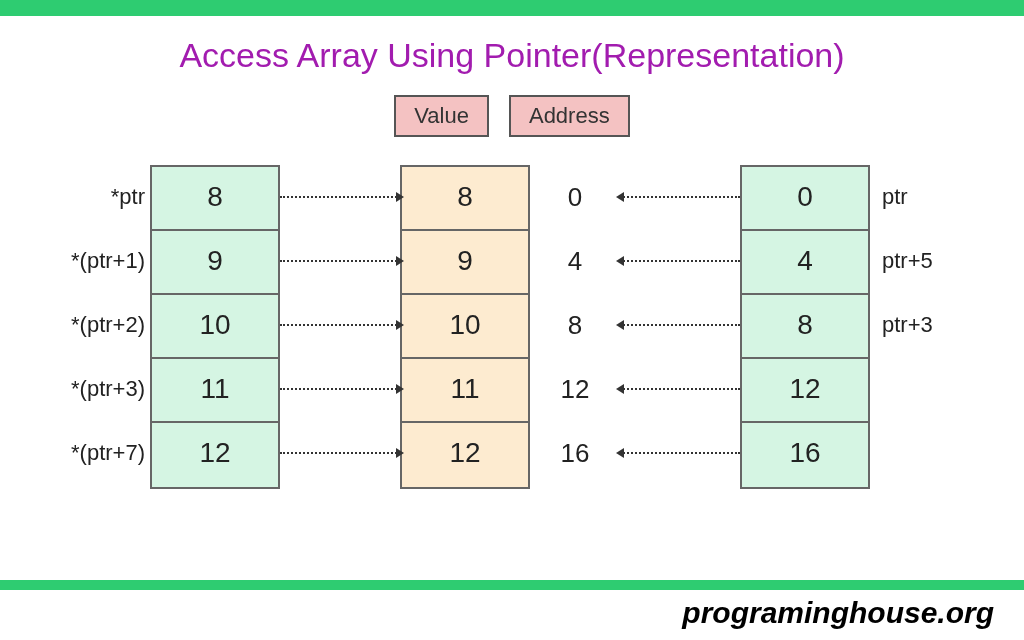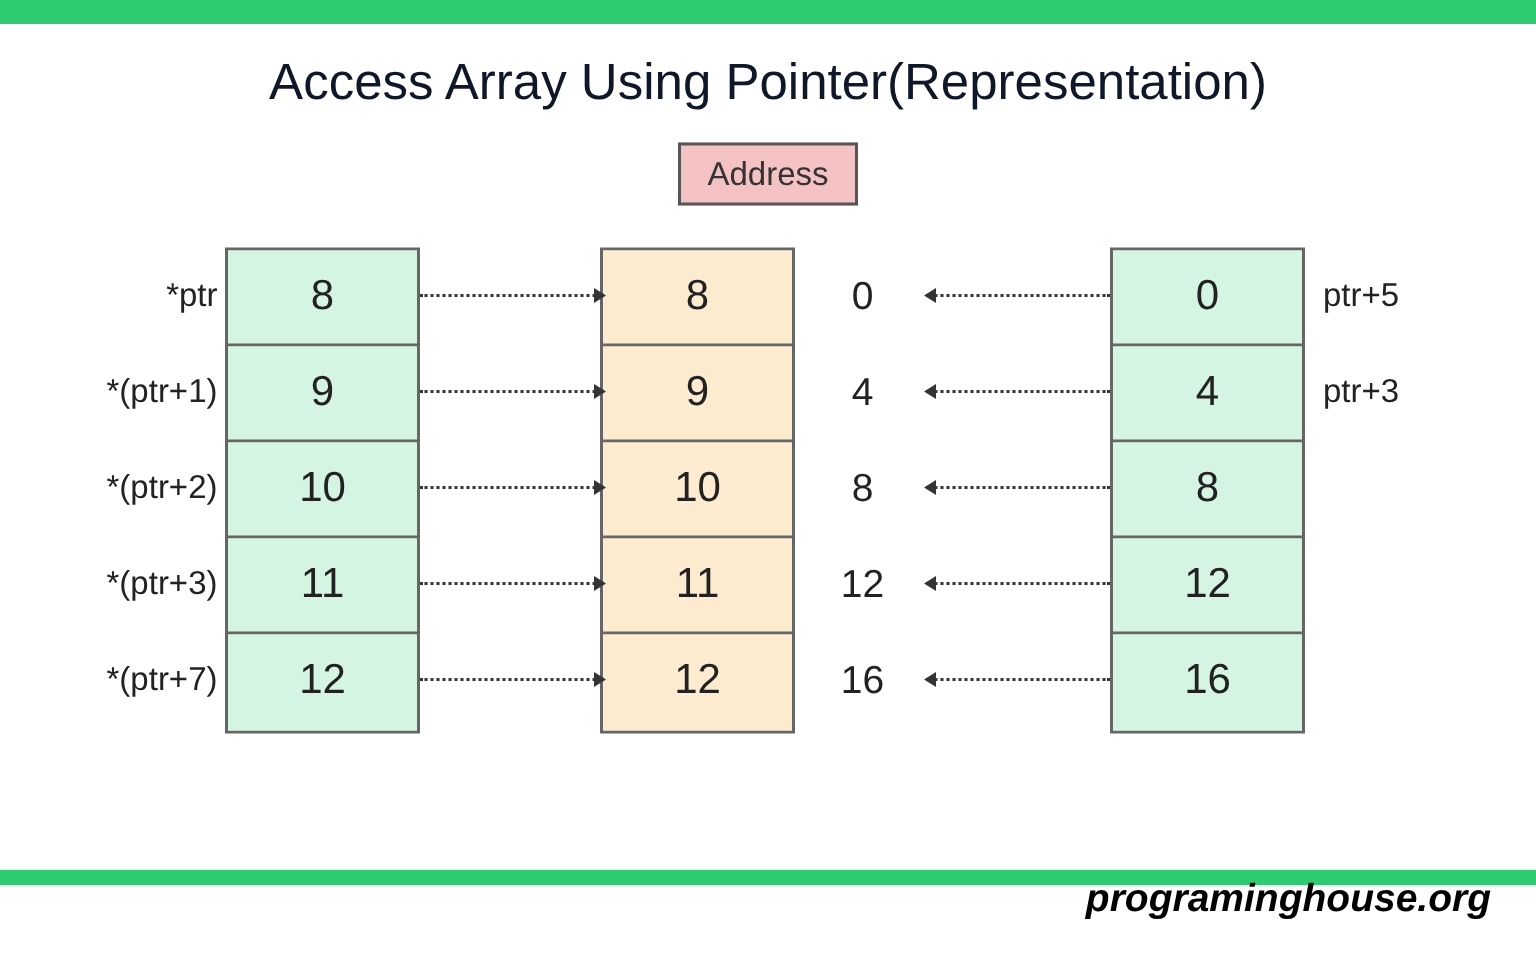--- a/index.html
+++ b/index.html
@@ -16,21 +16,21 @@
     height: 16px;
     background: #2ecc71;
   }
   .content {
     padding: 20px 40px 0 40px;
   }
   .title {
     text-align: center;
     font-size: 34px;
     font-weight: 400;
-    color: #0f172a;
+    color: #a21caf;
     margin-bottom: 20px;
   }
   .legend {
     display: flex;
     justify-content: center;
     gap: 20px;
     margin-bottom: 28px;
   }
   .legend-box {
     border: 2px solid #555;
@@ -115,23 +115,23 @@
   }
   .addr-row {
     height: 64px;
     line-height: 64px;
     text-align: center;
     font-size: 26px;
     color: #222;
   }
   .footer-text {
     position: absolute;
-    bottom: 26px;
+    bottom: 10px;
     right: 30px;
-    font-size: 26px;
+    font-size: 30px;
     font-weight: bold;
     font-style: italic;
     color: #000;
     margin-top: 12px;
   }
   .bottom-bar {
     position: absolute;
     bottom: 50px;
     left: 0;
     width: 100%;
@@ -141,20 +141,21 @@
 </style>
 </head>
 <body>
 
 <div class="green-bar"></div>
 
 <div class="content">
   <h1 class="title">Access Array Using Pointer(Representation)</h1>
 
   <div class="legend">
+    <div class="legend-box">Value</div>
     <div class="legend-box">Address</div>
   </div>
 
   <div class="diagram">
 
     <div class="col-labels-left">
       <div class="label-row">*ptr</div>
       <div class="label-row">*(ptr+1)</div>
       <div class="label-row">*(ptr+2)</div>
       <div class="label-row">*(ptr+3)</div>
@@ -223,20 +224,21 @@
 
     <div class="cell-col green">
       <div class="cell">0</div>
       <div class="cell">4</div>
       <div class="cell">8</div>
       <div class="cell">12</div>
       <div class="cell">16</div>
     </div>
 
     <div class="col-labels-right">
+      <div class="label-row">ptr</div>
       <div class="label-row">ptr+5</div>
       <div class="label-row">ptr+3</div>
     </div>
 
   </div>
 </div>
 
 <div class="bottom-bar"></div>
 <div class="footer-text">programinghouse.org</div>
 

